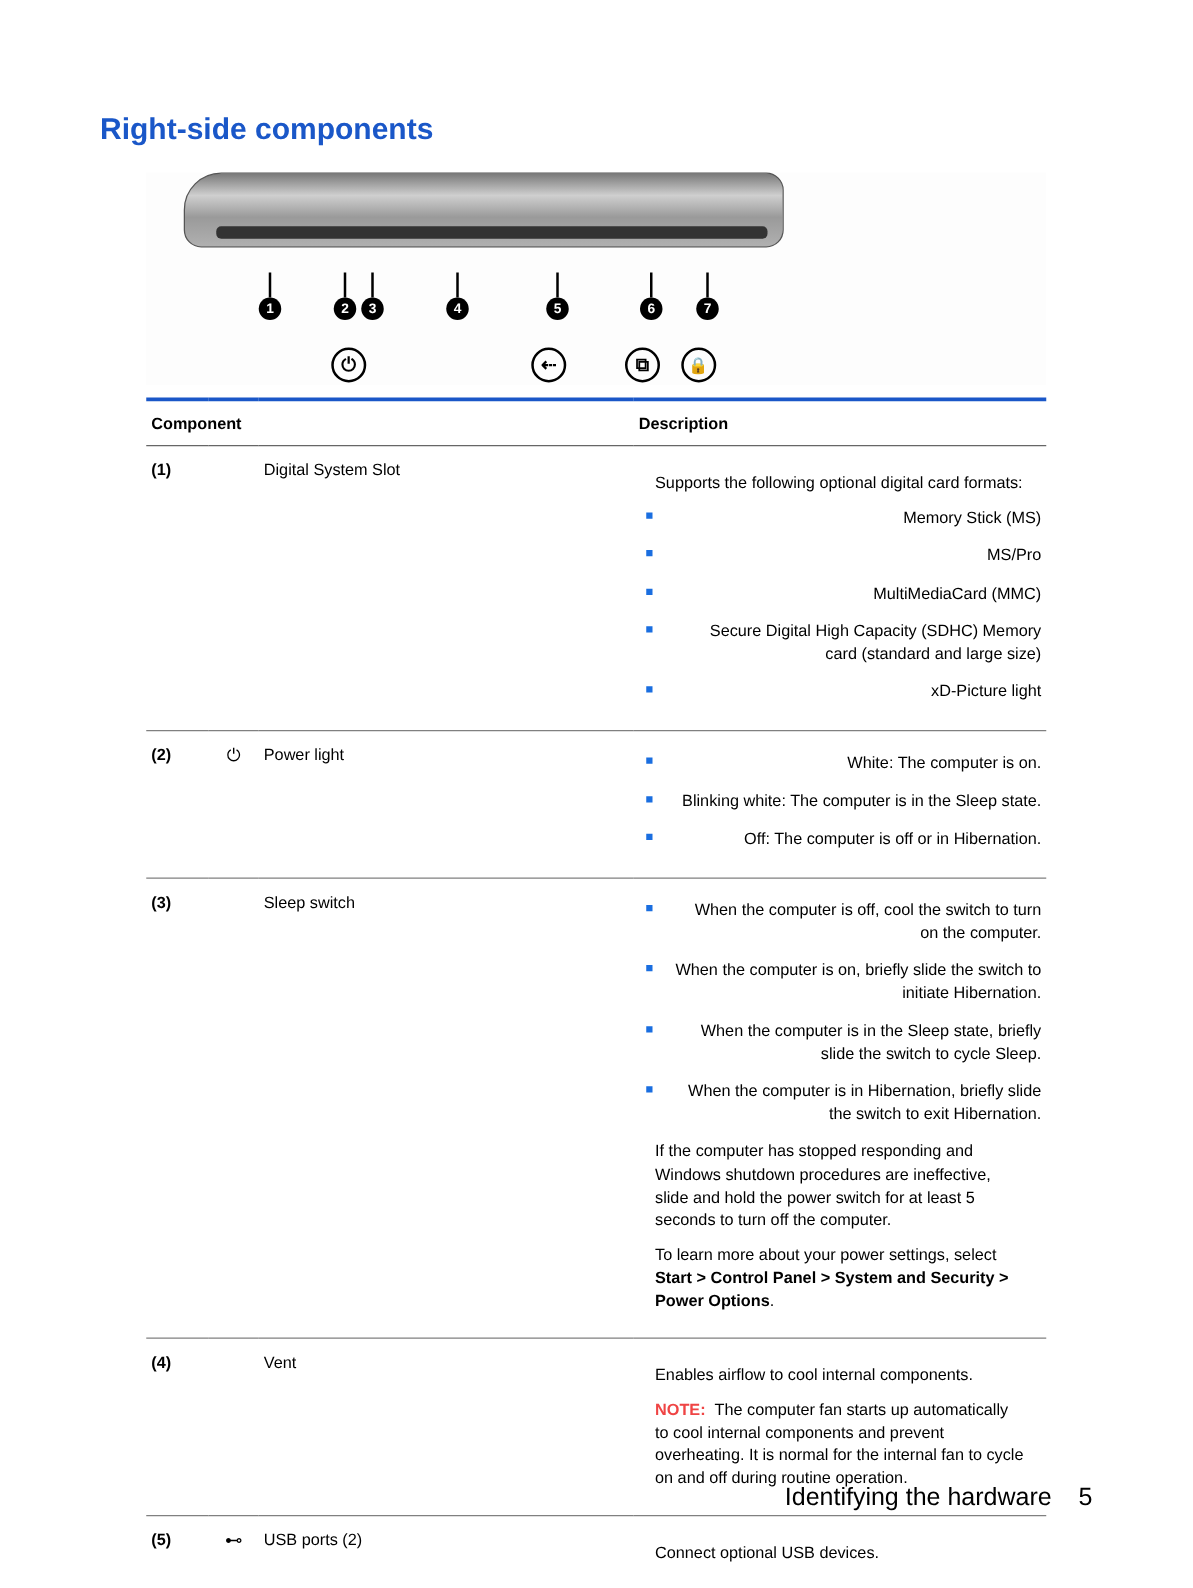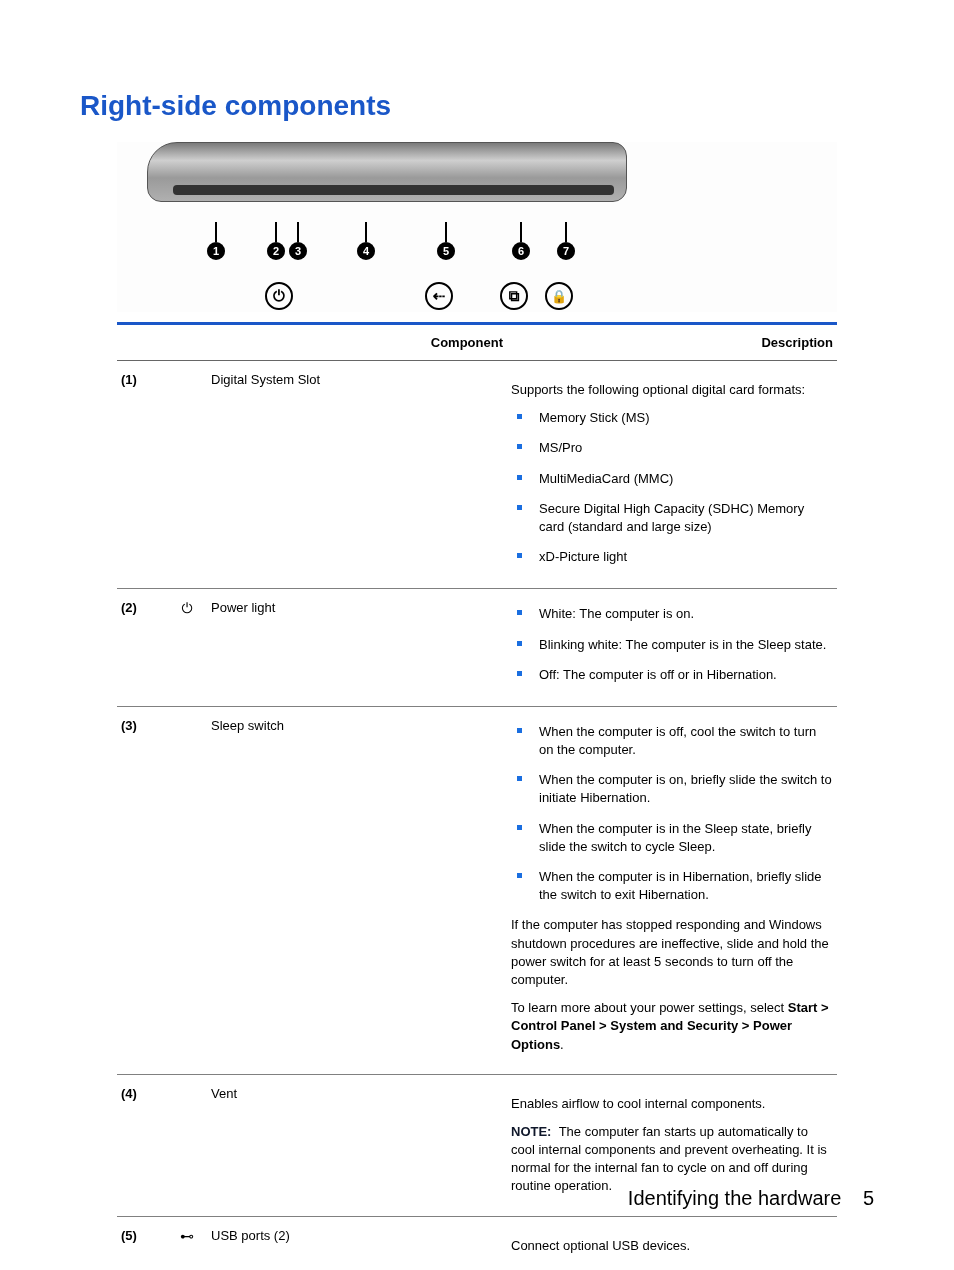--- a/index.html
+++ b/index.html
@@ -7,21 +7,21 @@
     font-family: Arial, Helvetica, sans-serif;
     background: #fff;
     width: 954px;
     height: 1270px;
     position: relative;
     padding: 90px 80px 60px 80px;
     color: #000;
   }
   .section-title {
     color: #1a57c8;
-    font-size: 28px;
+    font-size: 24px;
     font-weight: bold;
     margin-bottom: 20px;
   }
   .image-area {
     width: 720px;
     height: 170px;
     margin: 0 auto 10px auto;
     position: relative;
     background: #fdfdfd;
   }
@@ -88,21 +88,21 @@
   .table-wrap {
     width: 720px;
     margin: 0 auto;
   }
   .tbl {
     width: 100%;
     border-collapse: collapse;
     font-size: 13px;
   }
   .tbl thead th {
-    text-align: right;
+    text-align: left;
     font-weight: bold;
     padding: 10px 4px;
     border-top: 3px solid #1a57c8;
     border-bottom: 1px solid #666;
   }
   .tbl td {
     vertical-align: top;
     padding: 10px 4px;
     border-bottom: 1px solid #808080;
     line-height: 1.4;
@@ -114,32 +114,33 @@
   .col-icon { width: 40px; text-align:center; font-size:14px; }
   .col-name { width: 300px; }
   .desc ul {
     list-style: none;
     padding-left: 0;
   }
   .desc li {
     position: relative;
     padding-left: 28px;
     margin: 6px 0 12px 0;
+    text-align: right;
   }
   .desc li::before {
     content: "";
     position: absolute;
     left: 6px;
     top: 5px;
     width: 5px;
     height: 5px;
     background: #1a6ee0;
   }
-  .desc p { margin: 10px 0; }
-  .note-label { color: #0f172a; font-weight: bold; }
+  .desc p { margin: 10px 13px; }
+  .note-label { color: #ef4444; font-weight: bold; }
   .footer {
     position: absolute;
     bottom: 60px;
     right: 80px;
     font-size: 20px;
   }
   .footer .pg { margin-left: 16px; }
 </style>
 </head>
 <body>

